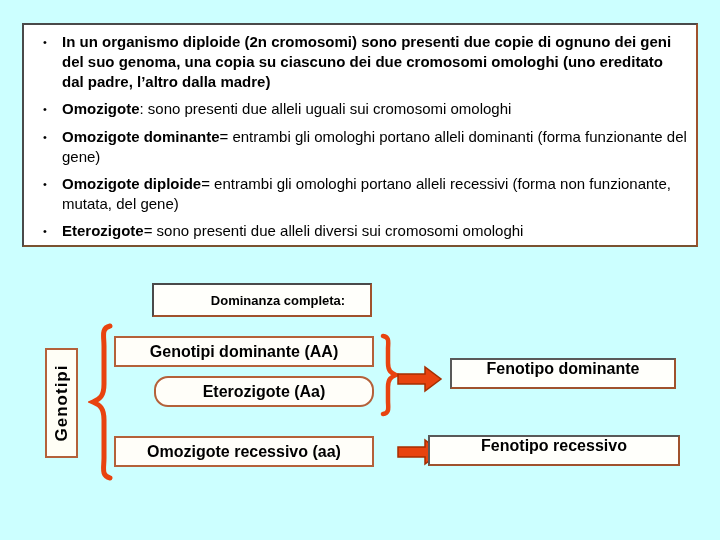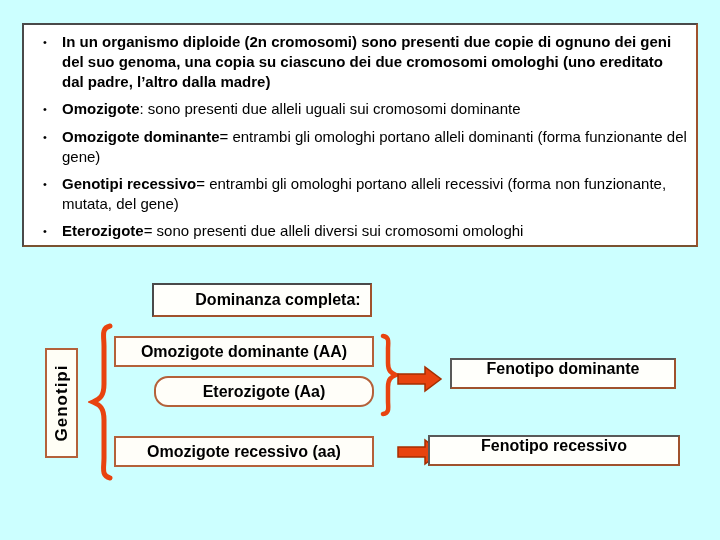--- a/index.html
+++ b/index.html
@@ -17,21 +17,21 @@
   .def-row{display:flex;margin-bottom:7px;}
   .def-bullet{flex:0 0 22px;text-align:center;font-size:11px;line-height:21px;}
   .def-text{font-size:15px;line-height:20px;padding-left:6px;}
   .def-text .lead{font-weight:bold;}
   
   .title-box{
     position:absolute;left:152px;top:283px;width:220px;height:34px;
     background:#fffffb;box-sizing:border-box;
     border:2px solid;border-color:#4a4a4a #a0522d #a0522d #4a4a4a;
     display:flex;align-items:center;justify-content:center;
-    font-weight:bold;font-size:16px;padding-left:32px;
+    font-weight:bold;font-size:13px;padding-left:32px;
   }
   
   .genotipi-box{
     position:absolute;left:45px;top:348px;width:33px;height:110px;
     background:#fffef6;border:2px solid #b4613a;box-sizing:border-box;
   }
   .genotipi-label{
     position:absolute;left:50%;top:50%;
     transform:translate(-50%,-50%) rotate(-90deg);
     font-weight:bold;font-size:17px;letter-spacing:1px;white-space:nowrap;
@@ -65,29 +65,29 @@
 
 <div class="stage">
 
   <div class="top-box">
     <div class="def-row">
       <span class="def-bullet">•</span>
       <span class="def-text"><span class="lead">In un organismo diploide (2n cromosomi) sono presenti due copie di ognuno dei geni del suo genoma, una copia su ciascuno dei due cromosomi omologhi (uno ereditato dal padre, l’altro dalla madre)</span><span></span></span>
     </div>
     <div class="def-row">
       <span class="def-bullet">•</span>
-      <span class="def-text"><span class="lead">Omozigote</span><span>: sono presenti due alleli uguali sui cromosomi dominante</span></span>
+      <span class="def-text"><span class="lead">Omozigote</span><span>: sono presenti due alleli uguali sui cromosomi omologhi</span></span>
     </div>
     <div class="def-row">
       <span class="def-bullet">•</span>
       <span class="def-text"><span class="lead">Omozigote dominante</span><span>= entrambi gli omologhi portano alleli dominanti (forma funzionante del gene)</span></span>
     </div>
     <div class="def-row">
       <span class="def-bullet">•</span>
-      <span class="def-text"><span class="lead">Genotipi recessivo</span><span>= entrambi gli omologhi portano alleli recessivi (forma non funzionante, mutata, del gene)</span></span>
+      <span class="def-text"><span class="lead">Omozigote diploide</span><span>= entrambi gli omologhi portano alleli recessivi (forma non funzionante, mutata, del gene)</span></span>
     </div>
     <div class="def-row">
       <span class="def-bullet">•</span>
       <span class="def-text"><span class="lead">Eterozigote</span><span>= sono presenti due alleli diversi sui cromosomi omologhi</span></span>
     </div>
   </div>
 
   <div class="title-box">
     <span>Dominanza completa:</span>
   </div>
@@ -96,21 +96,21 @@
     <span class="genotipi-label">Genotipi</span>
   </div>
 
   <div class="icon left-brace">
     <svg width="26" height="160" viewBox="0 0 26 160">
       <path d="M22 4 C13 6 16 14 16 24 L16 62 C16 74 12 77 5 80 C12 83 16 86 16 98 L16 136 C16 146 13 154 22 156" fill="none" stroke="#e8430f" stroke-width="5" stroke-linecap="round"></path>
     </svg>
   </div>
 
   <div class="geno-box box-aa-dom">
-    <span>Omozigote dominante (AA)</span>
+    <span>Genotipi dominante (AA)</span>
   </div>
   <div class="geno-box box-aa-het">
     <span>Eterozigote (Aa)</span>
   </div>
   <div class="geno-box box-aa-rec">
     <span>Omozigote recessivo (aa)</span>
   </div>
 
   <div class="icon right-brace">
     <svg width="22" height="84" viewBox="0 0 22 84">

